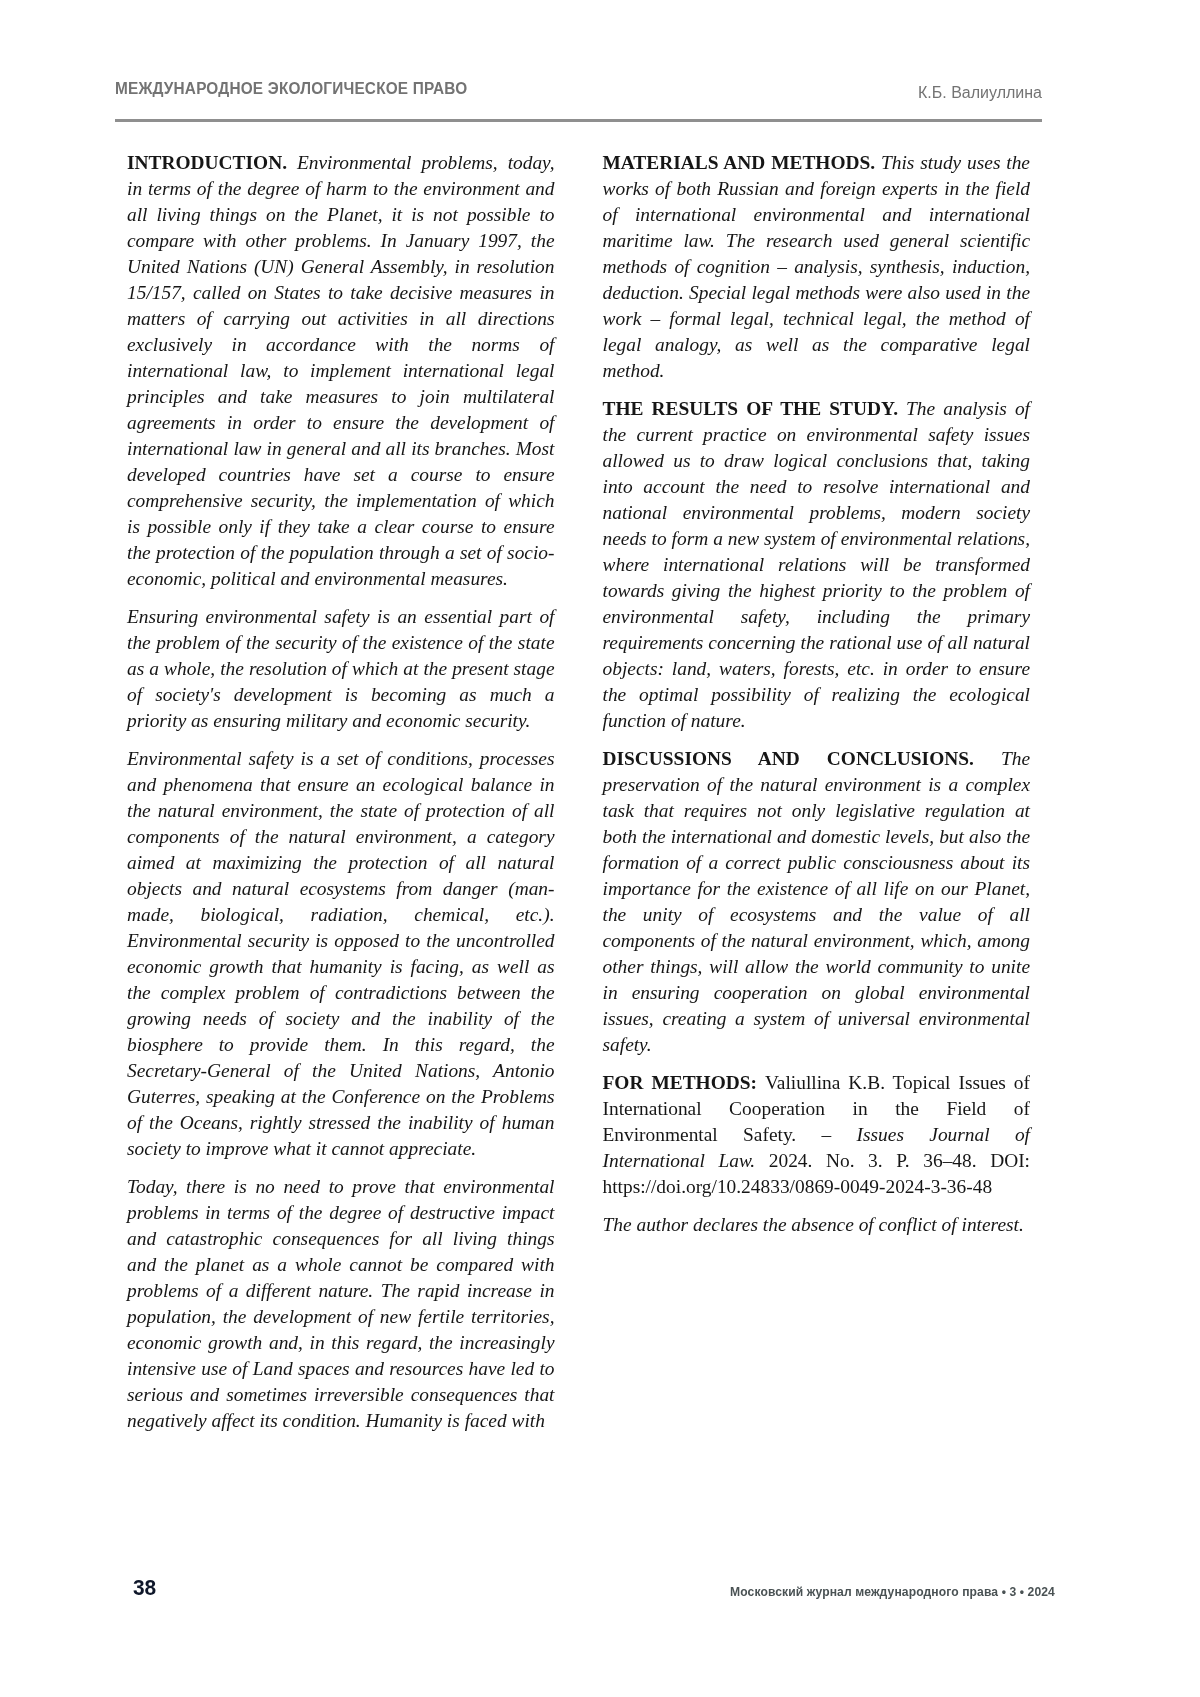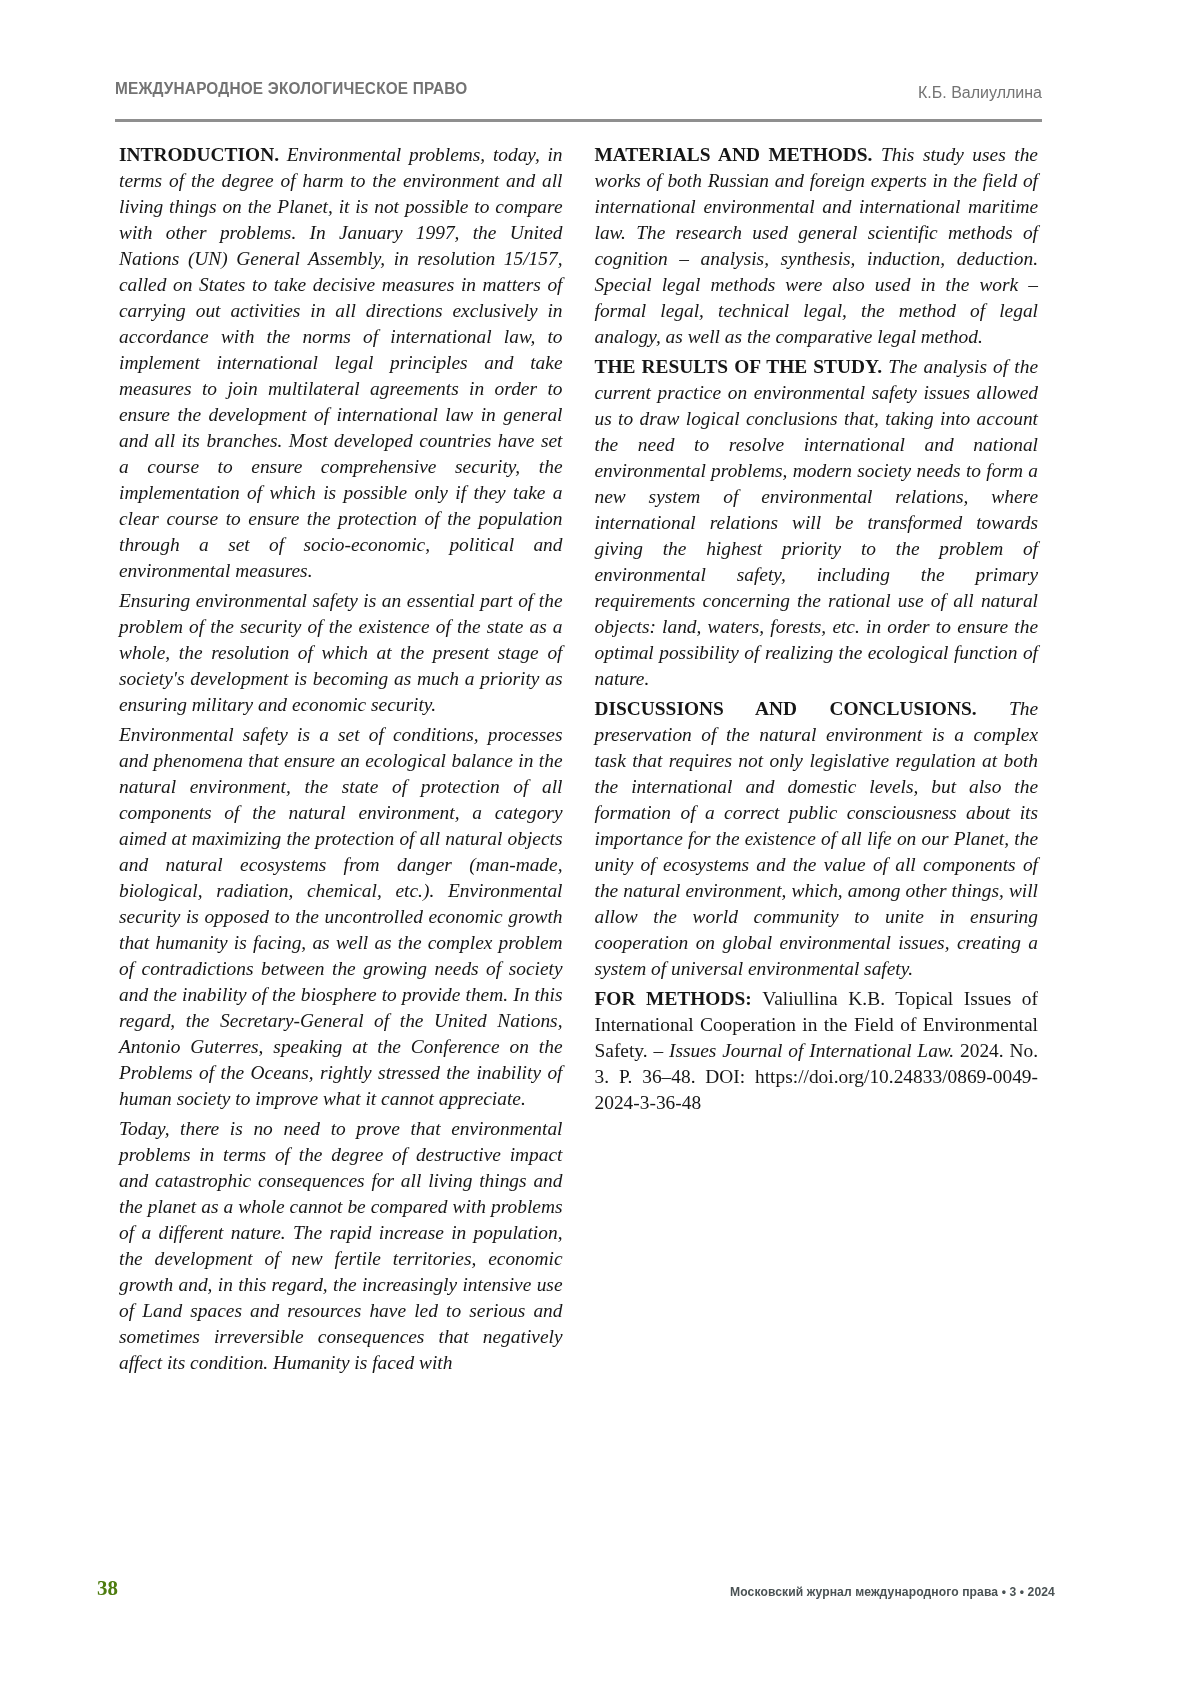--- a/index.html
+++ b/index.html
@@ -16,33 +16,33 @@
   .author-name{font-weight:400;margin-top:8px;}
   .header-rule{
     position:absolute;left:115px;top:119px;width:927px;height:3px;background:#8f8f8f;
   }
   .columns{
     position:absolute;left:115px;top:138px;width:927px;
     display:flex;gap:24px;
   }
   .col{width:451.5px;}
   p.para{
-    margin:4px;text-align:justify;font-size:19.4px;line-height:26px;
+    margin:12px;text-align:justify;font-size:19.4px;line-height:26px;
     font-style:normal;hyphens:auto;-webkit-hyphens:auto;
   }
   .seg-b{font-weight:bold;font-style:normal;}
   .seg-i{font-style:italic;}
   .seg-r{font-style:normal;}
   .gap-keywords{margin-top:38px;}
   .gap-citation{margin-top:22px;}
   .gap-conflict{margin-top:26px;}
   .page-number{
-    position:absolute;left:97px;top:1575px;
-    font-family:Liberation Serif, serif;font-weight:bold;
-    font-size:22px;color:#4d7c0f;transform:scaleX(.95);transform-origin:left;
+    position:absolute;left:133px;top:1575px;
+    font-family:Liberation Sans, sans-serif;font-weight:bold;
+    font-size:22px;color:#0f172a;transform:scaleX(.95);transform-origin:left;
   }
   .journal-line{
     position:absolute;right:145px;top:1585px;
     font-family:"Liberation Sans", sans-serif;font-weight:bold;
     font-size:12.5px;color:#4a5254;letter-spacing:0.1px;transform:scaleX(.97);transform-origin:right;
   }
 </style>
 </head>
 <body>
 
@@ -58,17 +58,18 @@
       <p class="para"><span class="seg-b">INTRODUCTION. </span><span class="seg-i">Environmental problems, today, in terms of the degree of harm to the environment and all living things on the Planet, it is not possible to compare with other problems. In January 1997, the United Nations (UN) General Assembly, in resolution 15/157, called on States to take decisive measures in matters of carrying out activities in all directions exclusively in accordance with the norms of international law, to implement international legal principles and take measures to join multilateral agreements in order to ensure the development of international law in general and all its branches. Most developed countries have set a course to ensure comprehensive security, the implementation of which is possible only if they take a clear course to ensure the protection of the population through a set of socio-economic, political and environmental measures.</span></p>
       <p class="para"><span class="seg-i">Ensuring environmental safety is an essential part of the problem of the security of the existence of the state as a whole, the resolution of which at the present stage of society's development is becoming as much a priority as ensuring military and economic security.</span></p>
       <p class="para"><span class="seg-i">Environmental safety is a set of conditions, processes and phenomena that ensure an ecological balance in the natural environment, the state of protection of all components of the natural environment, a category aimed at maximizing the protection of all natural objects and natural ecosystems from danger (man-made, biological, radiation, chemical, etc.). Environmental security is opposed to the uncontrolled economic growth that humanity is facing, as well as the complex problem of contradictions between the growing needs of society and the inability of the biosphere to provide them. In this regard, the Secretary-General of the United Nations, Antonio Guterres, speaking at the Conference on the Problems of the Oceans, rightly stressed the inability of human society to improve what it cannot appreciate.</span></p>
       <p class="para"><span class="seg-i">Today, there is no need to prove that environmental problems in terms of the degree of destructive impact and catastrophic consequences for all living things and the planet as a whole cannot be compared with problems of a different nature. The rapid increase in population, the development of new fertile territories, economic growth and, in this regard, the increasingly intensive use of Land spaces and resources have led to serious and sometimes irreversible consequences that negatively affect its condition. Humanity is faced with</span></p>
     </div>
   <div class="col" id="right-col">
       <p class="para"><span class="seg-b">MATERIALS AND METHODS. </span><span class="seg-i">This study uses the works of both Russian and foreign experts in the field of international environmental and international maritime law. The research used general scientific methods of cognition – analysis, synthesis, induction, deduction. Special legal methods were also used in the work – formal legal, technical legal, the method of legal analogy, as well as the comparative legal method.</span></p>
       <p class="para"><span class="seg-b">THE RESULTS OF THE STUDY. </span><span class="seg-i">The analysis of the current practice on environmental safety issues allowed us to draw logical conclusions that, taking into account the need to resolve international and national environmental problems, modern society needs to form a new system of environmental relations, where international relations will be transformed towards giving the highest priority to the problem of environmental safety, including the primary requirements concerning the rational use of all natural objects: land, waters, forests, etc. in order to ensure the optimal possibility of realizing the ecological function of nature.</span></p>
       <p class="para"><span class="seg-b">DISCUSSIONS AND CONCLUSIONS. </span><span class="seg-i">The preservation of the natural environment is a complex task that requires not only legislative regulation at both the international and domestic levels, but also the formation of a correct public consciousness about its importance for the existence of all life on our Planet, the unity of ecosystems and the value of all components of the natural environment, which, among other things, will allow the world community to unite in ensuring cooperation on global environmental issues, creating a system of universal environmental safety.</span></p>
       <p class="para gap-citation"><span class="seg-b">FOR METHODS: </span><span class="seg-r">Valiullina K.B. Topical Issues of International Cooperation in the Field of Environmental Safety. – </span><span class="seg-i">Issues Journal of International Law.</span><span class="seg-r"> 2024. No. 3. P. 36–48. DOI: https://doi.org/10.24833/0869-0049-2024-3-36-48</span></p>
+      <p class="para gap-conflict"><span class="seg-i">The author declares the absence of conflict of interest.</span></p>
     </div>
 </main>
 
 <div class="page-number">38</div>
 <div class="journal-line">Московский журнал международного права • 3 • 2024</div>
 
 </body></html>

